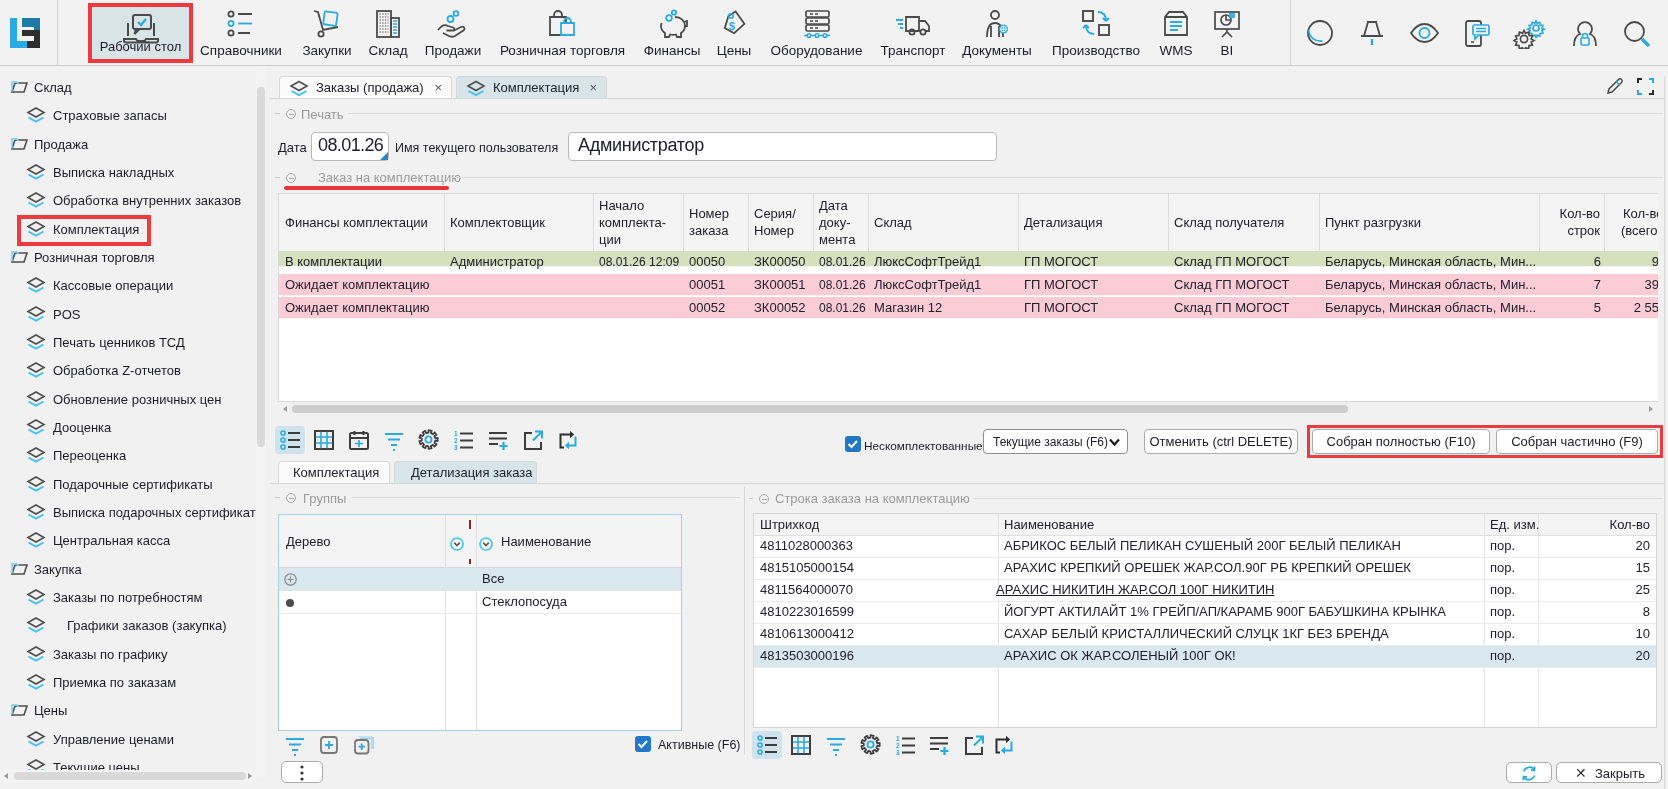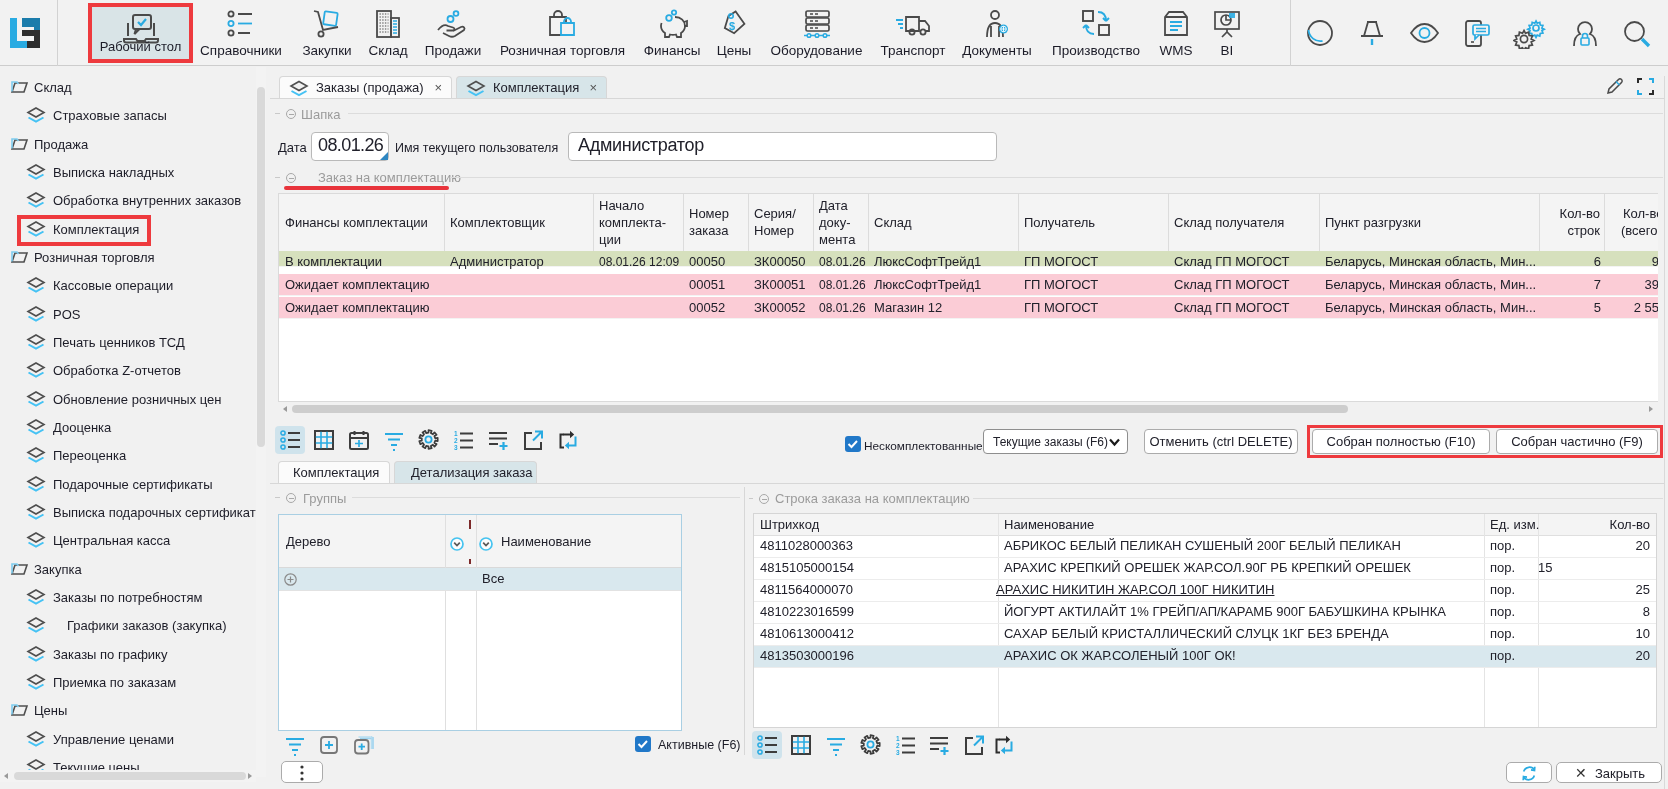--- a/index.html
+++ b/index.html
@@ -625,21 +625,21 @@
   <g fill="none" stroke-width="2">
     <path d="M2 6 v-4 h4" stroke="#2b2b2b"></path>
     <path d="M13 2 h4 v4" stroke="#29abe2"></path>
     <path d="M2 13 v4 h4" stroke="#29abe2"></path>
     <path d="M17 13 v4 h-4" stroke="#2b2b2b"></path>
   </g>
 </svg>
 
 <div style="position:absolute;left:5px;top:46px;width:5px;height:1px;background:#c9c9c9;"></div>
 <div class="fs-minus" style="left:16px;top:42px;"></div>
-<div class="fs-lab" style="left:31px;top:40px;">Шапка</div>
+<div class="fs-lab" style="left:31px;top:40px;">Печать</div>
 <div class="fs-line" style="left:78px;top:46px;width:1315px;"></div>
 <div class="lab" style="left:8px;top:73px;">Дата</div>
 <div class="inp" style="left:41px;top:65px;width:78px;height:29px;">
   <span style="position:absolute;left:6px;top:2px;font-size:18px;letter-spacing:-0.6px;">08.01.26</span>
   <svg style="position:absolute;right:0;bottom:0" width="8" height="8">
         <path d="M8 0 v8 h-8 z" fill="#2e86c1"></path>
       </svg>
 </div>
 <div class="lab" style="left:125px;top:74px;font-size:12.5px;">Имя текущего пользователя</div>
 <div class="inp" style="left:298px;top:65px;width:429px;height:29px;">
@@ -677,21 +677,21 @@
 <div style="position:absolute;left:1260px;top:57px;width:1px;height:68px;background:rgba(255,255,255,0.55);"></div>
 <div style="position:absolute;left:1325px;top:0;width:1px;height:57px;background:#dcdcdc;"></div>
 <div style="position:absolute;left:1325px;top:57px;width:1px;height:68px;background:rgba(255,255,255,0.55);"></div>
   <div class="cell" style="left:6px;top:20px;width:157px;line-height:17px;white-space:normal;">Финансы комплектации</div>
 <div class="cell" style="left:171px;top:20px;width:141px;line-height:17px;white-space:normal;">Комплектовщик</div>
 <div class="cell" style="left:320px;top:3px;width:82px;line-height:17px;white-space:normal;">Начало<br>комплекта-<br>ции</div>
 <div class="cell" style="left:410px;top:11px;width:57px;line-height:17px;white-space:normal;">Номер<br>заказа</div>
 <div class="cell" style="left:475px;top:11px;width:57px;line-height:17px;white-space:normal;">Серия/<br>Номер</div>
 <div class="cell" style="left:540px;top:3px;width:47px;line-height:17px;white-space:normal;">Дата<br>доку-<br>мента</div>
 <div class="cell" style="left:595px;top:20px;width:142px;line-height:17px;white-space:normal;">Склад</div>
-<div class="cell" style="left:745px;top:20px;width:142px;line-height:17px;white-space:normal;">Получатель</div>
+<div class="cell" style="left:745px;top:20px;width:142px;line-height:17px;white-space:normal;">Детализация</div>
 <div class="cell" style="left:895px;top:20px;width:143px;line-height:17px;white-space:normal;">Склад получателя</div>
 <div class="cell" style="left:1046px;top:20px;width:212px;line-height:17px;white-space:normal;">Пункт разгрузки</div>
 <div class="cell" style="left:1260px;top:11px;width:61px;text-align:right;line-height:17px;white-space:normal;">Кол-во<br>строк</div>
 <div class="cell" style="left:1344px;top:11px;width:80px;line-height:17px;">Кол-во</div>
 <div class="cell" style="left:1342px;top:28px;width:80px;line-height:17px;">(всего</div>
   <div style="position:absolute;left:0;top:57px;width:1380px;height:16px;background:#d6e0bd;border-bottom:1px solid #f3f3f3;">
         <div class="cell" style="left:6px;top:3px;width:157px;">В комплектации</div>
         <div class="cell" style="left:171px;top:3px;width:141px;">Администратор</div>
         <div class="cell" style="left:320px;top:4px;width:84px;font-size:12px;">08.01.26 12:09</div>
         <div class="cell" style="left:410px;top:3px;width:57px;">00050</div>
@@ -820,20 +820,26 @@
   <div class="cell" style="left:222px;top:19px;">Наименование</div>
   <div style="position:absolute;left:190px;top:5px;width:2px;height:9px;background:#7c2a2a;"></div>
   <div style="position:absolute;left:190px;top:44px;width:2px;height:5px;background:#7c2a2a;"></div>
   <div style="position:absolute;left:0;top:53px;width:466px;height:23px;background:#d9e8ee;border-bottom:1px solid #e2e2e2;">
     <svg style="position:absolute;left:5px;top:5px" width="13" height="13" viewBox="0 0 13 13">
       <circle cx="6.5" cy="6.5" r="5.7" fill="none" stroke="#8a8a8a" stroke-width="1.2"></circle>
       <path d="M6.5 3.5 v6 M3.5 6.5 h6" stroke="#8a8a8a" stroke-width="1.2"></path>
     </svg>
     <div class="cell" style="left:203px;top:3px;">Все</div>
   </div>
+  <div style="position:absolute;left:0;top:77px;width:466px;height:22px;border-bottom:1px solid #ececec;">
+    <svg style="position:absolute;left:6px;top:6px" width="10" height="10">
+          <circle cx="5" cy="5" r="4" fill="#4d4d4d"></circle>
+        </svg>
+    <div class="cell" style="left:203px;top:2px;">Стеклопосуда</div>
+  </div>
 </div>
 
 <svg class="tbi" style="left:14px;top:667px" width="23" height="22" viewBox="0 0 23 22">
       <use href="#ic-filter"></use>
     </svg>
 <svg class="tbi" style="left:48px;top:667px" width="22" height="22" viewBox="0 0 22 22">
   <rect x="3" y="3" width="16" height="16" rx="3" fill="none" stroke="#777" stroke-width="1.8"></rect>
   <path d="M11 7 v8 M7 11 h8" stroke="#29abe2" stroke-width="1.8"></path>
 </svg>
 <svg class="tbi" style="left:82px;top:667px" width="23" height="22" viewBox="0 0 23 22">
@@ -861,21 +867,21 @@
   <div style="position:absolute;left:0;top:22px;width:902px;height:22px;border-bottom:1px solid #ececec;">
 <div class="cell" style="left:6px;top:2px;">4811028000363</div>
 <div class="cell" style="left:250px;top:2px;width:474px;">АБРИКОС БЕЛЫЙ ПЕЛИКАН СУШЕНЫЙ 200Г БЕЛЫЙ ПЕЛИКАН</div>
 <div class="cell" style="left:736px;top:2px;">пор.</div>
 <div class="cell" style="left:784px;top:2px;width:116px;text-align:right;padding-right:4px;">20</div>
 </div>
 <div style="position:absolute;left:0;top:44px;width:902px;height:22px;border-bottom:1px solid #ececec;">
 <div class="cell" style="left:6px;top:2px;">4815105000154</div>
 <div class="cell" style="left:250px;top:2px;width:474px;">АРАХИС КРЕПКИЙ ОРЕШЕК ЖАР.СОЛ.90Г РБ КРЕПКИЙ ОРЕШЕК</div>
 <div class="cell" style="left:736px;top:2px;">пор.</div>
-<div class="cell" style="left:784px;top:2px;width:116px;text-align:left;padding-right:4px;">15</div>
+<div class="cell" style="left:784px;top:2px;width:116px;text-align:right;padding-right:4px;padding-left:8px;">15</div>
 </div>
 <div style="position:absolute;left:0;top:66px;width:902px;height:22px;border-bottom:1px solid #ececec;">
 <div class="cell" style="left:6px;top:2px;">4811564000070</div>
 <div class="cell" style="left:242px;top:2px;width:474px;text-decoration:underline;">АРАХИС НИКИТИН ЖАР.СОЛ 100Г НИКИТИН</div>
 <div class="cell" style="left:736px;top:2px;">пор.</div>
 <div class="cell" style="left:784px;top:2px;width:116px;text-align:right;padding-right:4px;">25</div>
 </div>
 <div style="position:absolute;left:0;top:88px;width:902px;height:22px;border-bottom:1px solid #ececec;">
 <div class="cell" style="left:6px;top:2px;">4810223016599</div>
 <div class="cell" style="left:250px;top:2px;width:474px;">ЙОГУРТ АКТИЛАЙТ 1% ГРЕЙП/АП/КАРАМБ 900Г БАБУШКИНА КРЫНКА</div>

